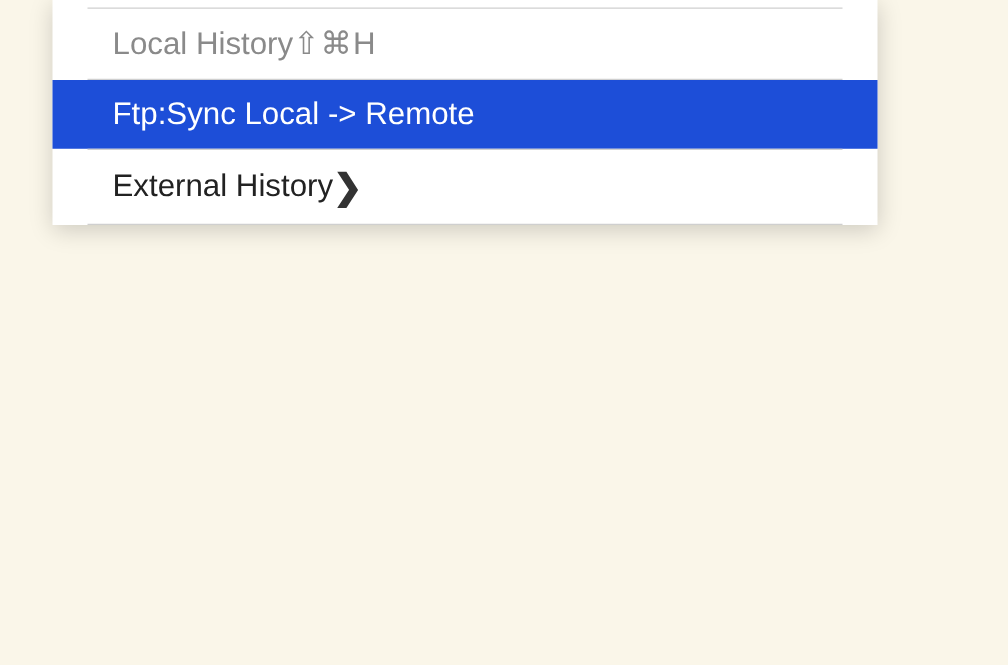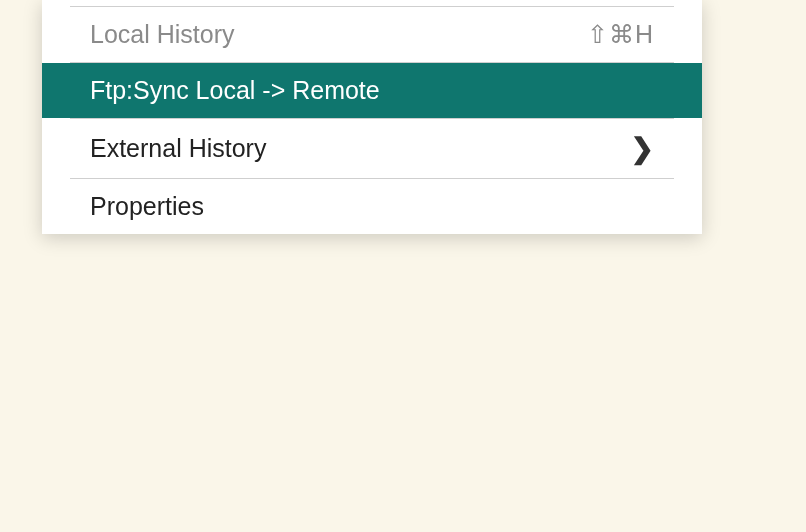--- a/index.html
+++ b/index.html
@@ -19,31 +19,30 @@
       position: absolute;
       left: 42px;
       top: 0;
       width: 660px;
       background: #ffffff;
       box-shadow: 0 4px 18px rgba(0,0,0,0.18);
     }
     .menu-row {
       display: flex;
       align-items: center;
-      justify-content: space-between;
       padding: 13px 48px 13px 48px;
       font-size: 25px;
       color: #222;
       cursor: default;
     }
     .menu-row.disabled {
       color: #8a8a8a;
     }
     .menu-row.highlighted {
-      background: #0f766e;
+      background: #1d4ed8;
       color: #ffffff;
     }
     .menu-separator {
       height: 1px;
       background: #cfcfcf;
       margin: 0 28px;
     }
     .shortcut {
       color: #8a8a8a;
       font-size: 25px;
@@ -81,16 +80,13 @@
 
   <div class="menu-separator"></div>
 
   <div class="menu-row">
     <span>External History</span>
     <span class="chevron">❯</span>
   </div>
 
   <div class="menu-separator"></div>
 
-  <div class="menu-row">
-    <span>Properties</span>
-  </div>
 </div>
 
 </body></html>

